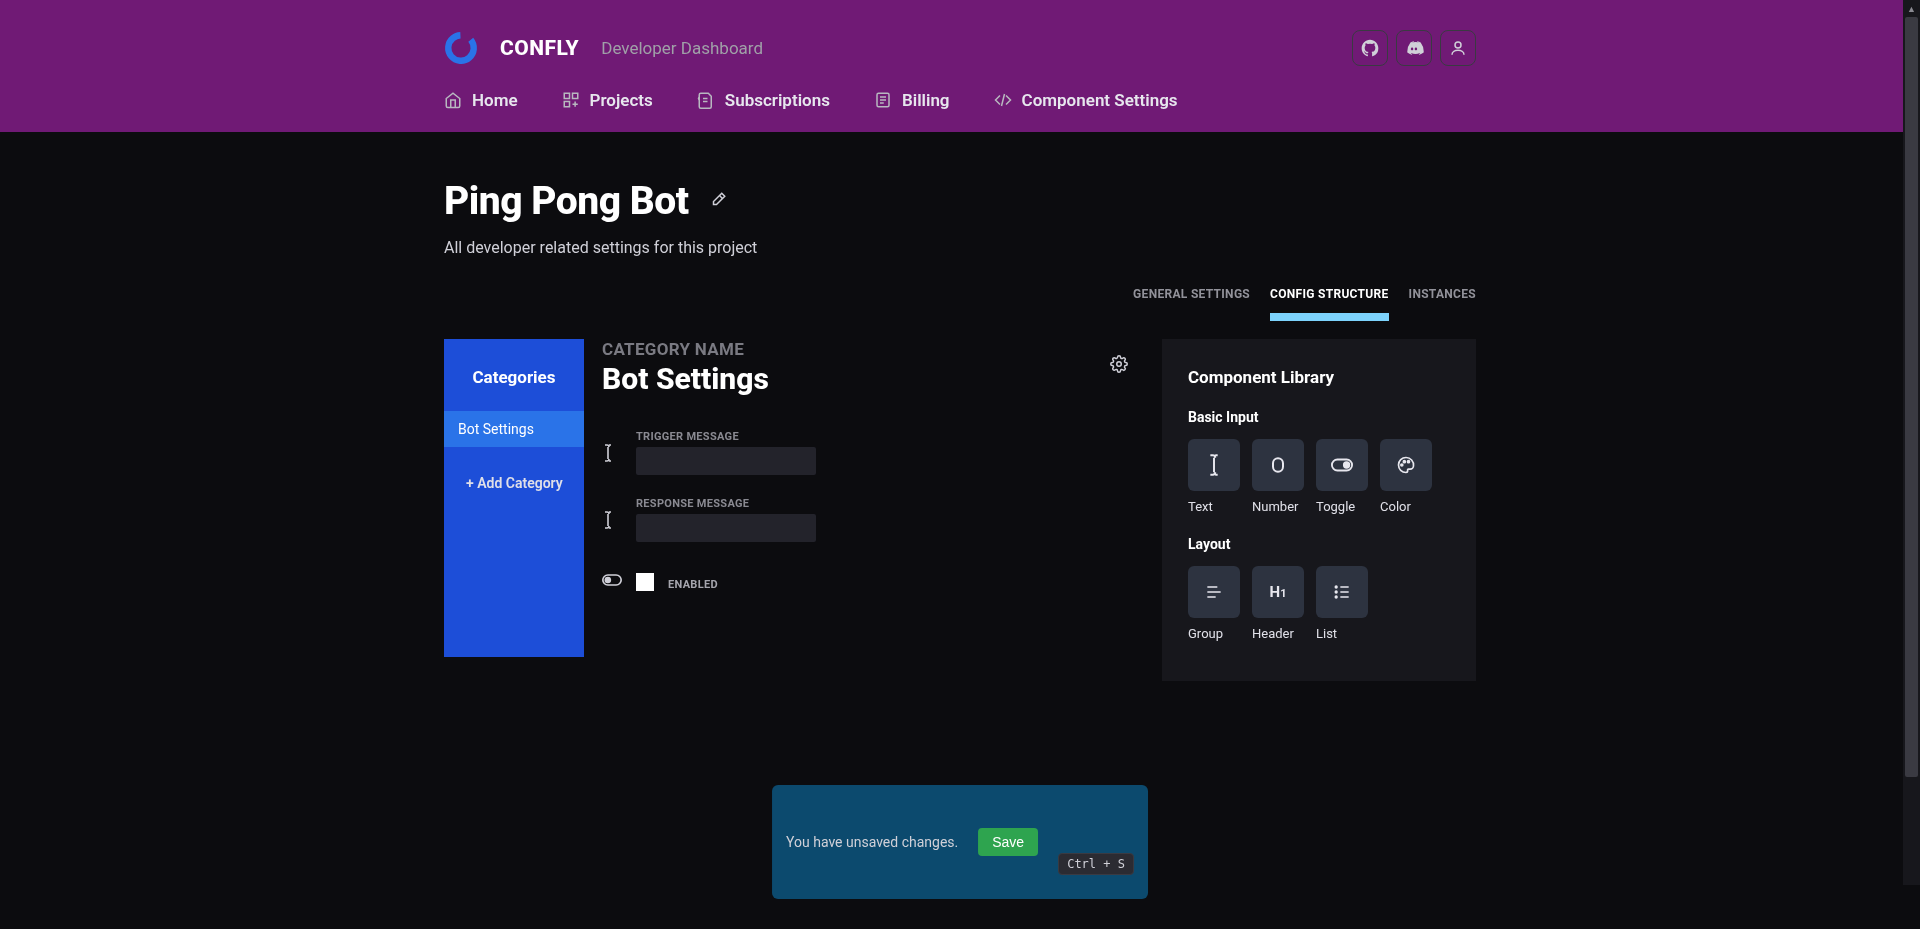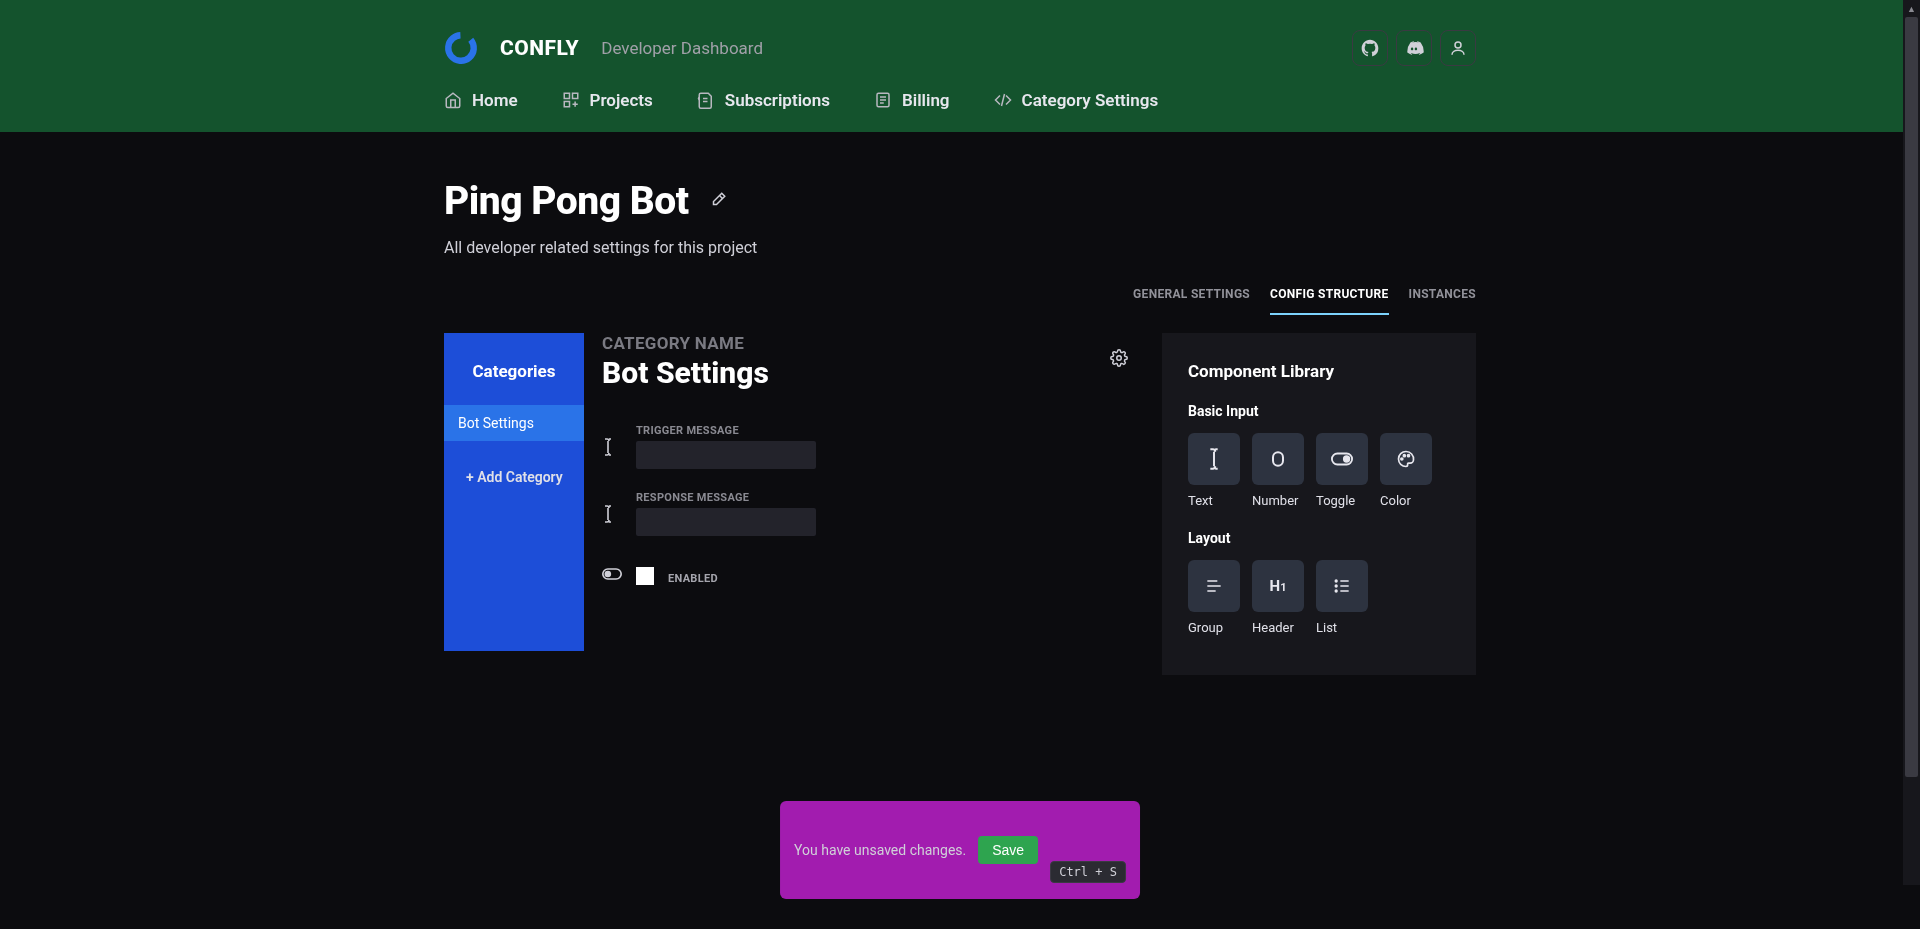--- a/index.html
+++ b/index.html
@@ -5,21 +5,21 @@
 * { margin: 0; padding: 0; box-sizing: border-box; }
 body {
   font-family: -apple-system, BlinkMacSystemFont, "Segoe UI", Roboto, Helvetica, Arial, sans-serif;
   background: #0c0c0f;
   color: #ffffff;
   width: 1920px;
   min-height: 929px;
   overflow-x: hidden;
 }
 .header-bg {
-  background: #14532d;
+  background: #701a75;
 }
 .header-inner {
   max-width: 1032px;
   margin: 0 auto;
   padding: 30px 0 0 0;
 }
 .top-row {
   display: flex;
   align-items: center;
   justify-content: space-between;
@@ -112,21 +112,21 @@
   font-size: 12px;
   font-weight: 700;
   letter-spacing: 0.3px;
   color: #92929a;
   padding: 8px 0 12px 0;
   cursor: pointer;
   border-bottom: 2px solid transparent;
 }
 .tab.active {
   color: #ffffff;
-  border-bottom: 2px solid #7dd3fc;
+  border-bottom: 8px solid #7dd3fc;
 }
 .main-grid {
   display: flex;
   gap: 0;
   margin-top: 18px;
   align-items: flex-start;
 }
 
 .cat-panel {
   width: 140px;
@@ -283,26 +283,26 @@
   height: 44px;
   background: #0c0c0f;
   z-index: 5;
 }
 
 .save-toast {
   position: fixed;
   left: 50%;
   transform: translateX(-50%);
   bottom: 30px;
-  background: #a21caf;
+  background: #0c4a6e;
   border-radius: 6px;
-  padding: 16px 14px;
-  display: flex;
-  align-items: center;
-  gap: 12px;
+  padding: 24px 14px;
+  display: flex;
+  align-items: center;
+  gap: 20px;
   z-index: 10;
 }
 .save-toast-text {
   font-size: 14px;
   color: #d0d0d8;
 }
 .save-btn {
   background: #2ea44f;
   color: #fff;
   font-size: 14px;
@@ -413,21 +413,21 @@
         <svg class="nav-icon" width="18" height="18" viewBox="0 0 24 24" fill="none" stroke="currentColor" stroke-width="2">
             <rect x="4" y="3" width="16" height="18" rx="2"></rect>
             <path d="M8 8h8M8 12h8M8 16h5"></path>
           </svg>
         <span>Billing</span>
       </div>
       <div class="nav-item">
         <svg class="nav-icon" width="18" height="18" viewBox="0 0 24 24" fill="none" stroke="currentColor" stroke-width="2">
             <path d="M8 6l-6 6 6 6M16 6l6 6-6 6M14 4l-4 16"></path>
           </svg>
-        <span>Category Settings</span>
+        <span>Component Settings</span>
       </div>
     </div>
   </div>
 </div>
 
 <div class="content">
   <div class="title-row">
     <h1 class="page-title">Ping Pong Bot</h1>
     <button class="edit-icon-btn">
       <svg width="18" height="18" viewBox="0 0 24 24" fill="none" stroke="currentColor" stroke-width="2">

